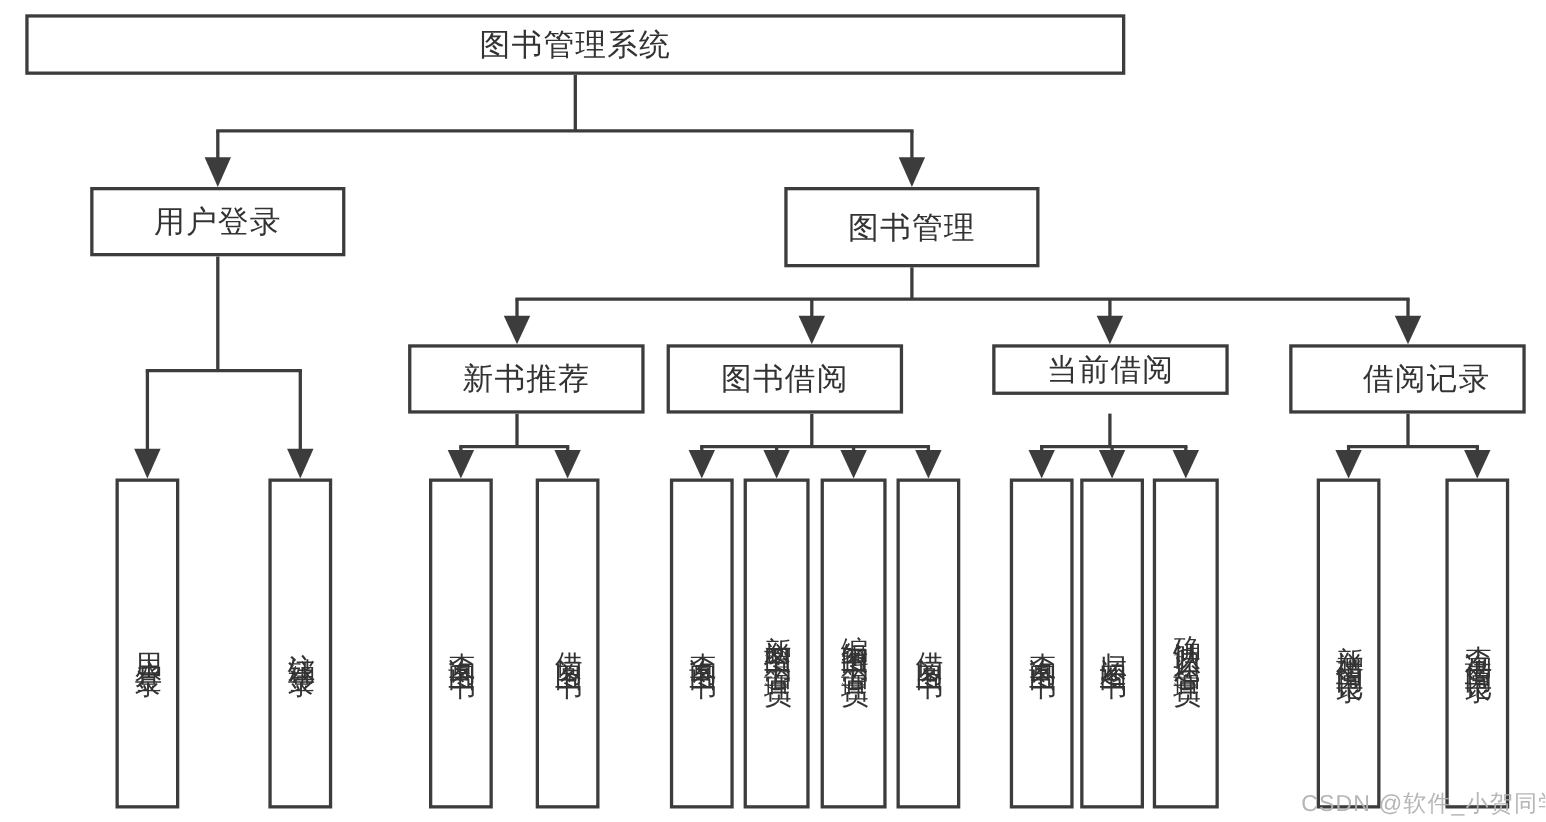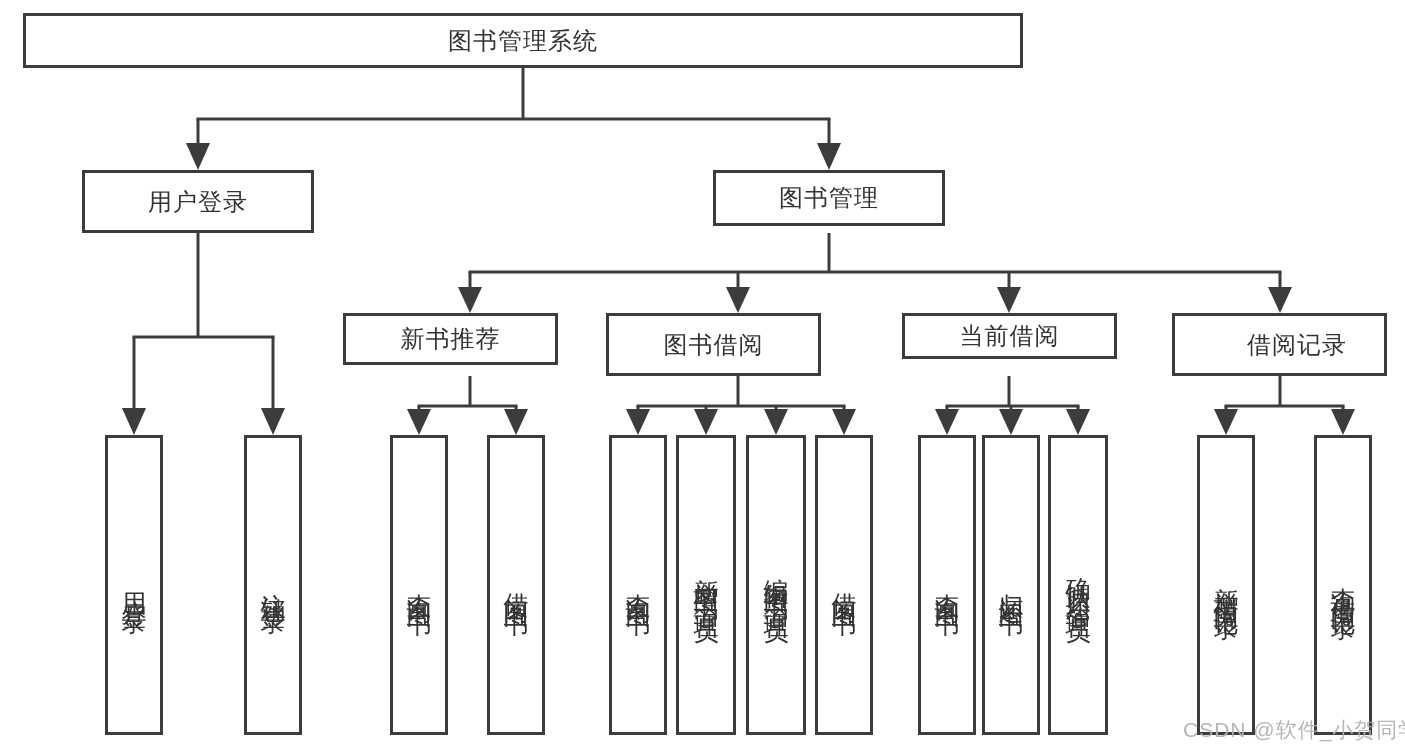--- a/index.html
+++ b/index.html
@@ -26,21 +26,21 @@
     position: absolute;
     box-sizing: border-box;
     border: 3px solid #3c3c3c;
     background: #ffffff;
     display: flex;
     align-items: center;
     justify-content: center;
     color: #333333;
   }
   .hbox {
-    font-size: 24px;
+    font-size: 28px;
     letter-spacing: 1px;
     white-space: nowrap;
   }
   .vbox span {
     writing-mode: vertical-rl;
     text-orientation: mixed;
     font-size: 25px;
     letter-spacing: 6px;
     line-height: 1;
   }
@@ -136,25 +136,25 @@
     </g>
   </svg>
 
   <div class="node hbox" style="left:23px; top:13px; width:1000px; height:55px;">
     <span>图书管理系统</span>
   </div>
 
   <div class="node hbox" style="left:82px; top:170px; width:232px; height:63px;">
     <span>用户登录</span>
   </div>
-  <div class="node hbox" style="left:713px; top:170px; width:232px; height:56px;">
+  <div class="node hbox" style="left:713px; top:170px; width:232px; height:73px;">
     <span>图书管理</span>
   </div>
 
-  <div class="node hbox" style="left:343px; top:313px; width:215px; height:52px;">
+  <div class="node hbox" style="left:371px; top:313px; width:215px; height:63px;">
     <span>新书推荐</span>
   </div>
   <div class="node hbox" style="left:606px; top:313px; width:215px; height:63px;">
     <span>图书借阅</span>
   </div>
   <div class="node hbox" style="left:902px; top:313px; width:215px; height:46px;">
     <span>当前借阅</span>
   </div>
   <div class="node hbox" style="left:1172px; top:313px; width:215px; height:63px;padding-left:35px;">
     <span>借阅记录</span>

